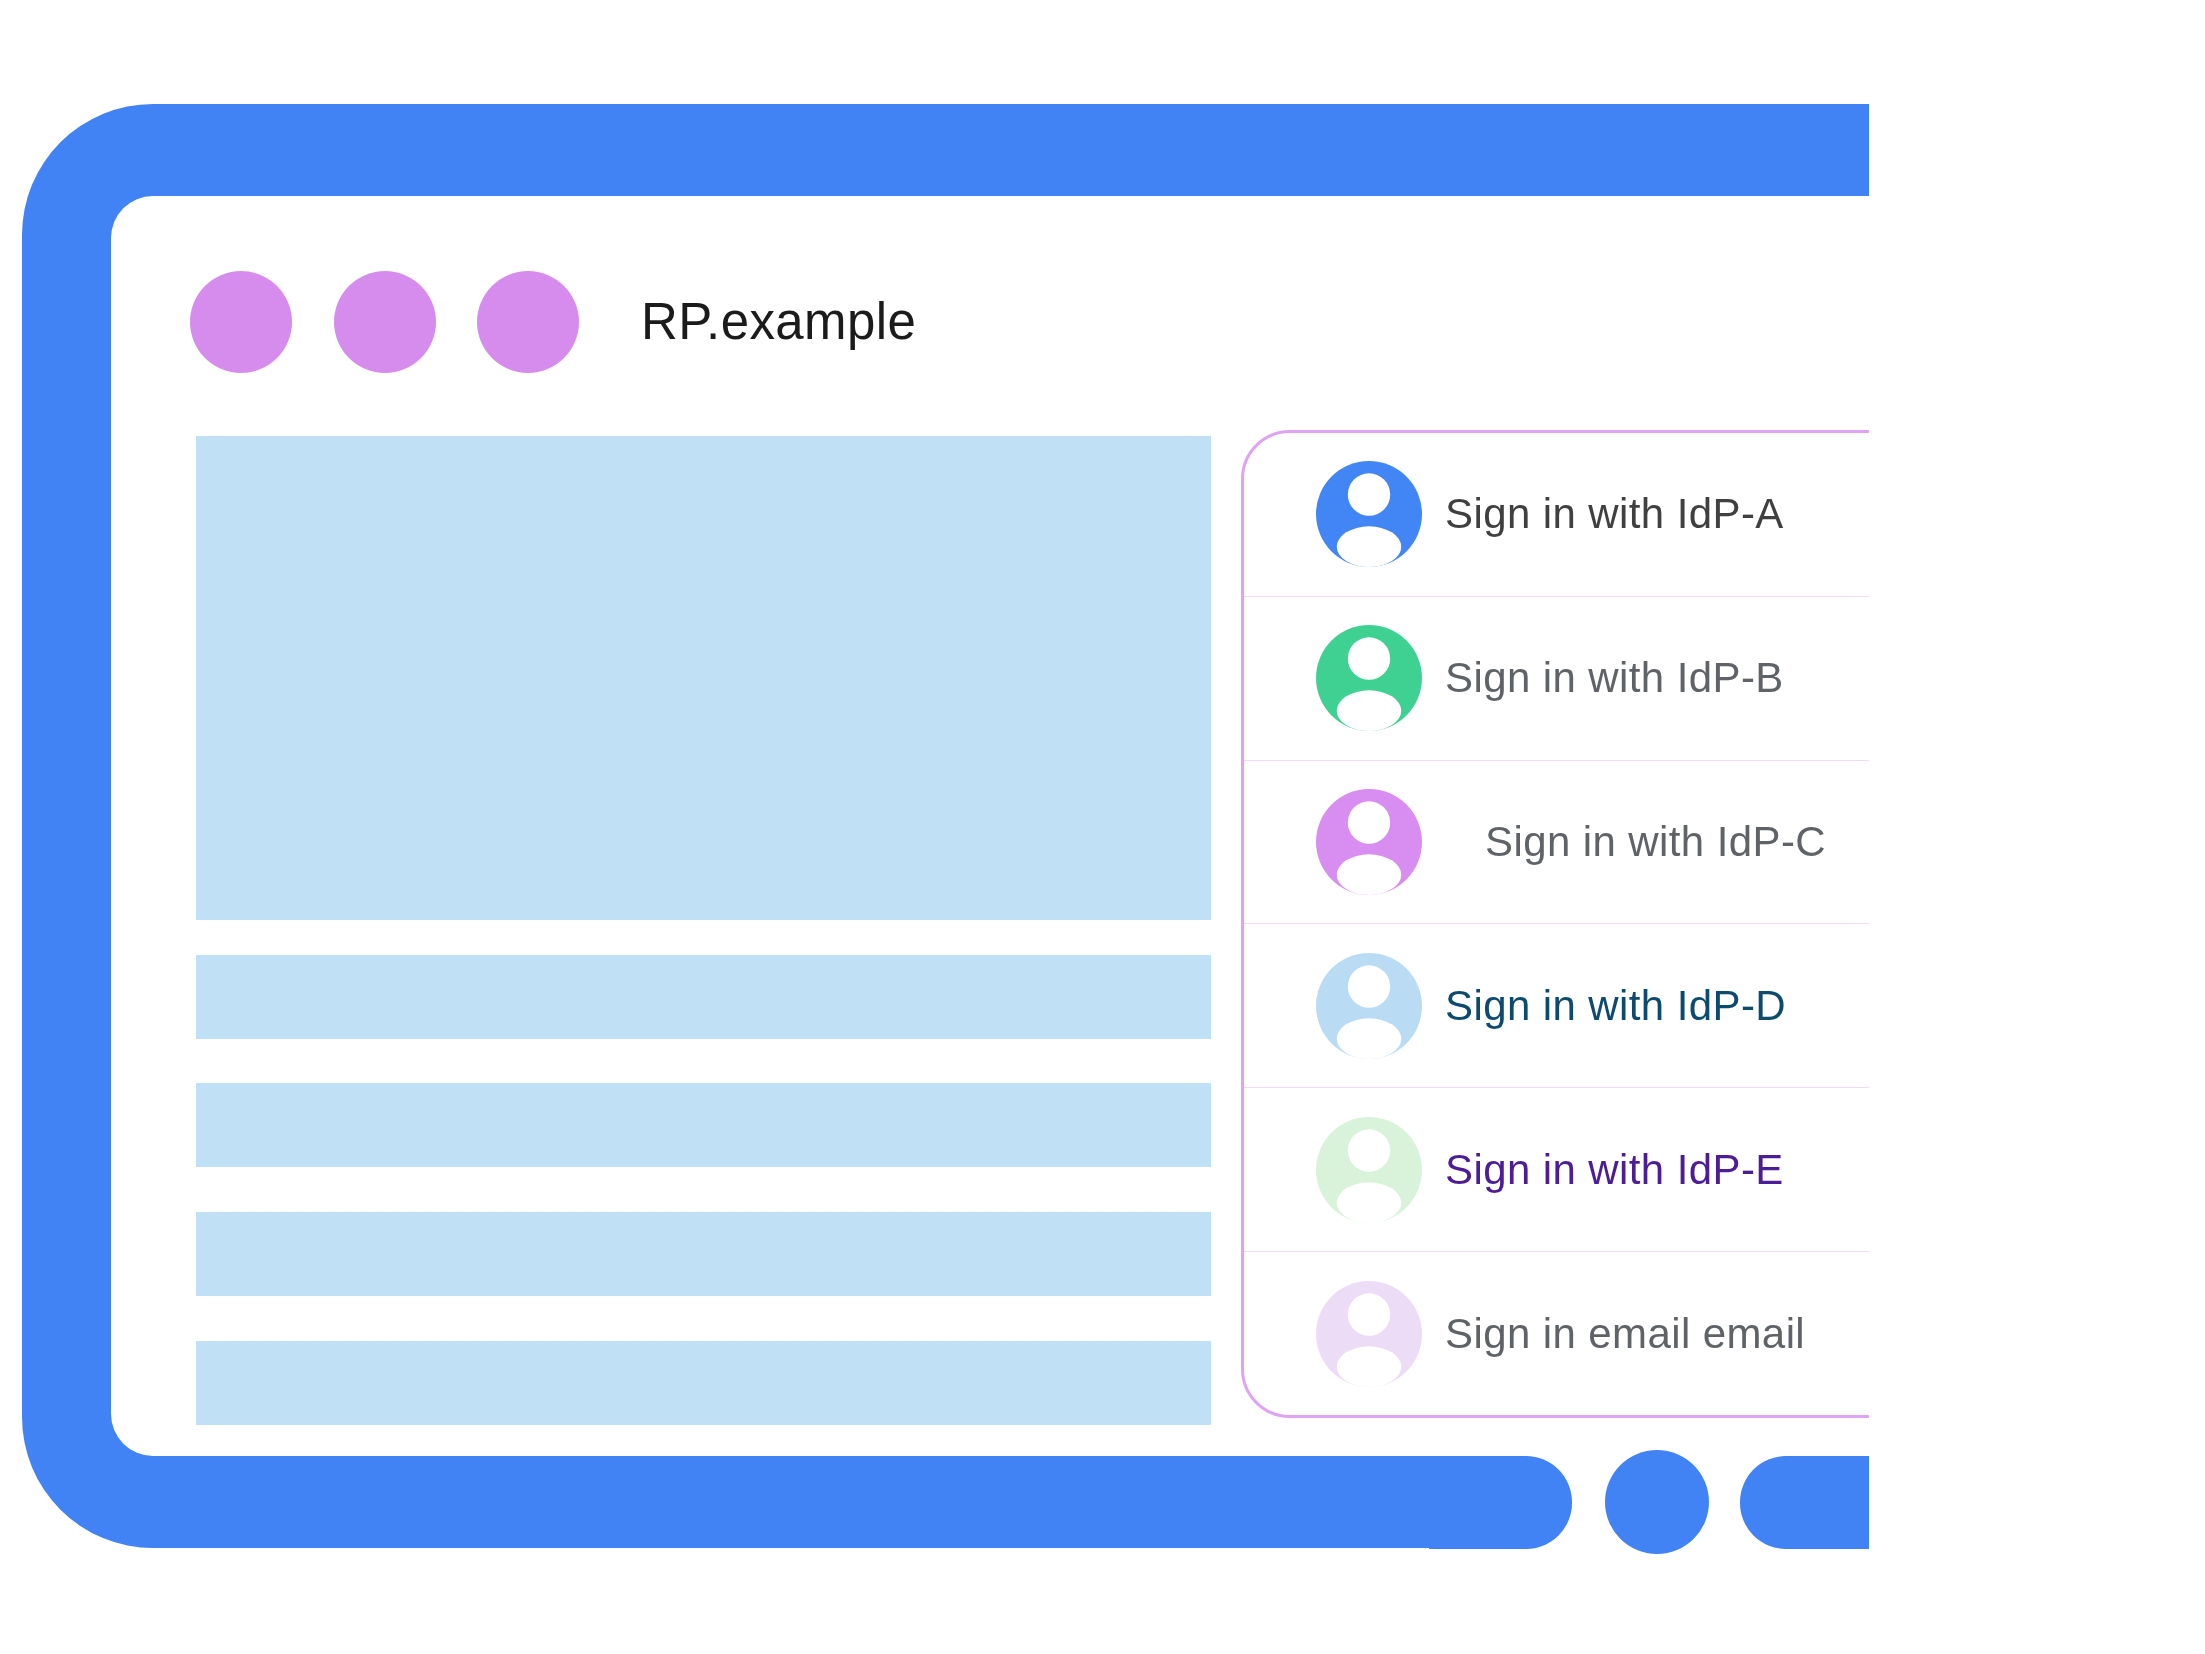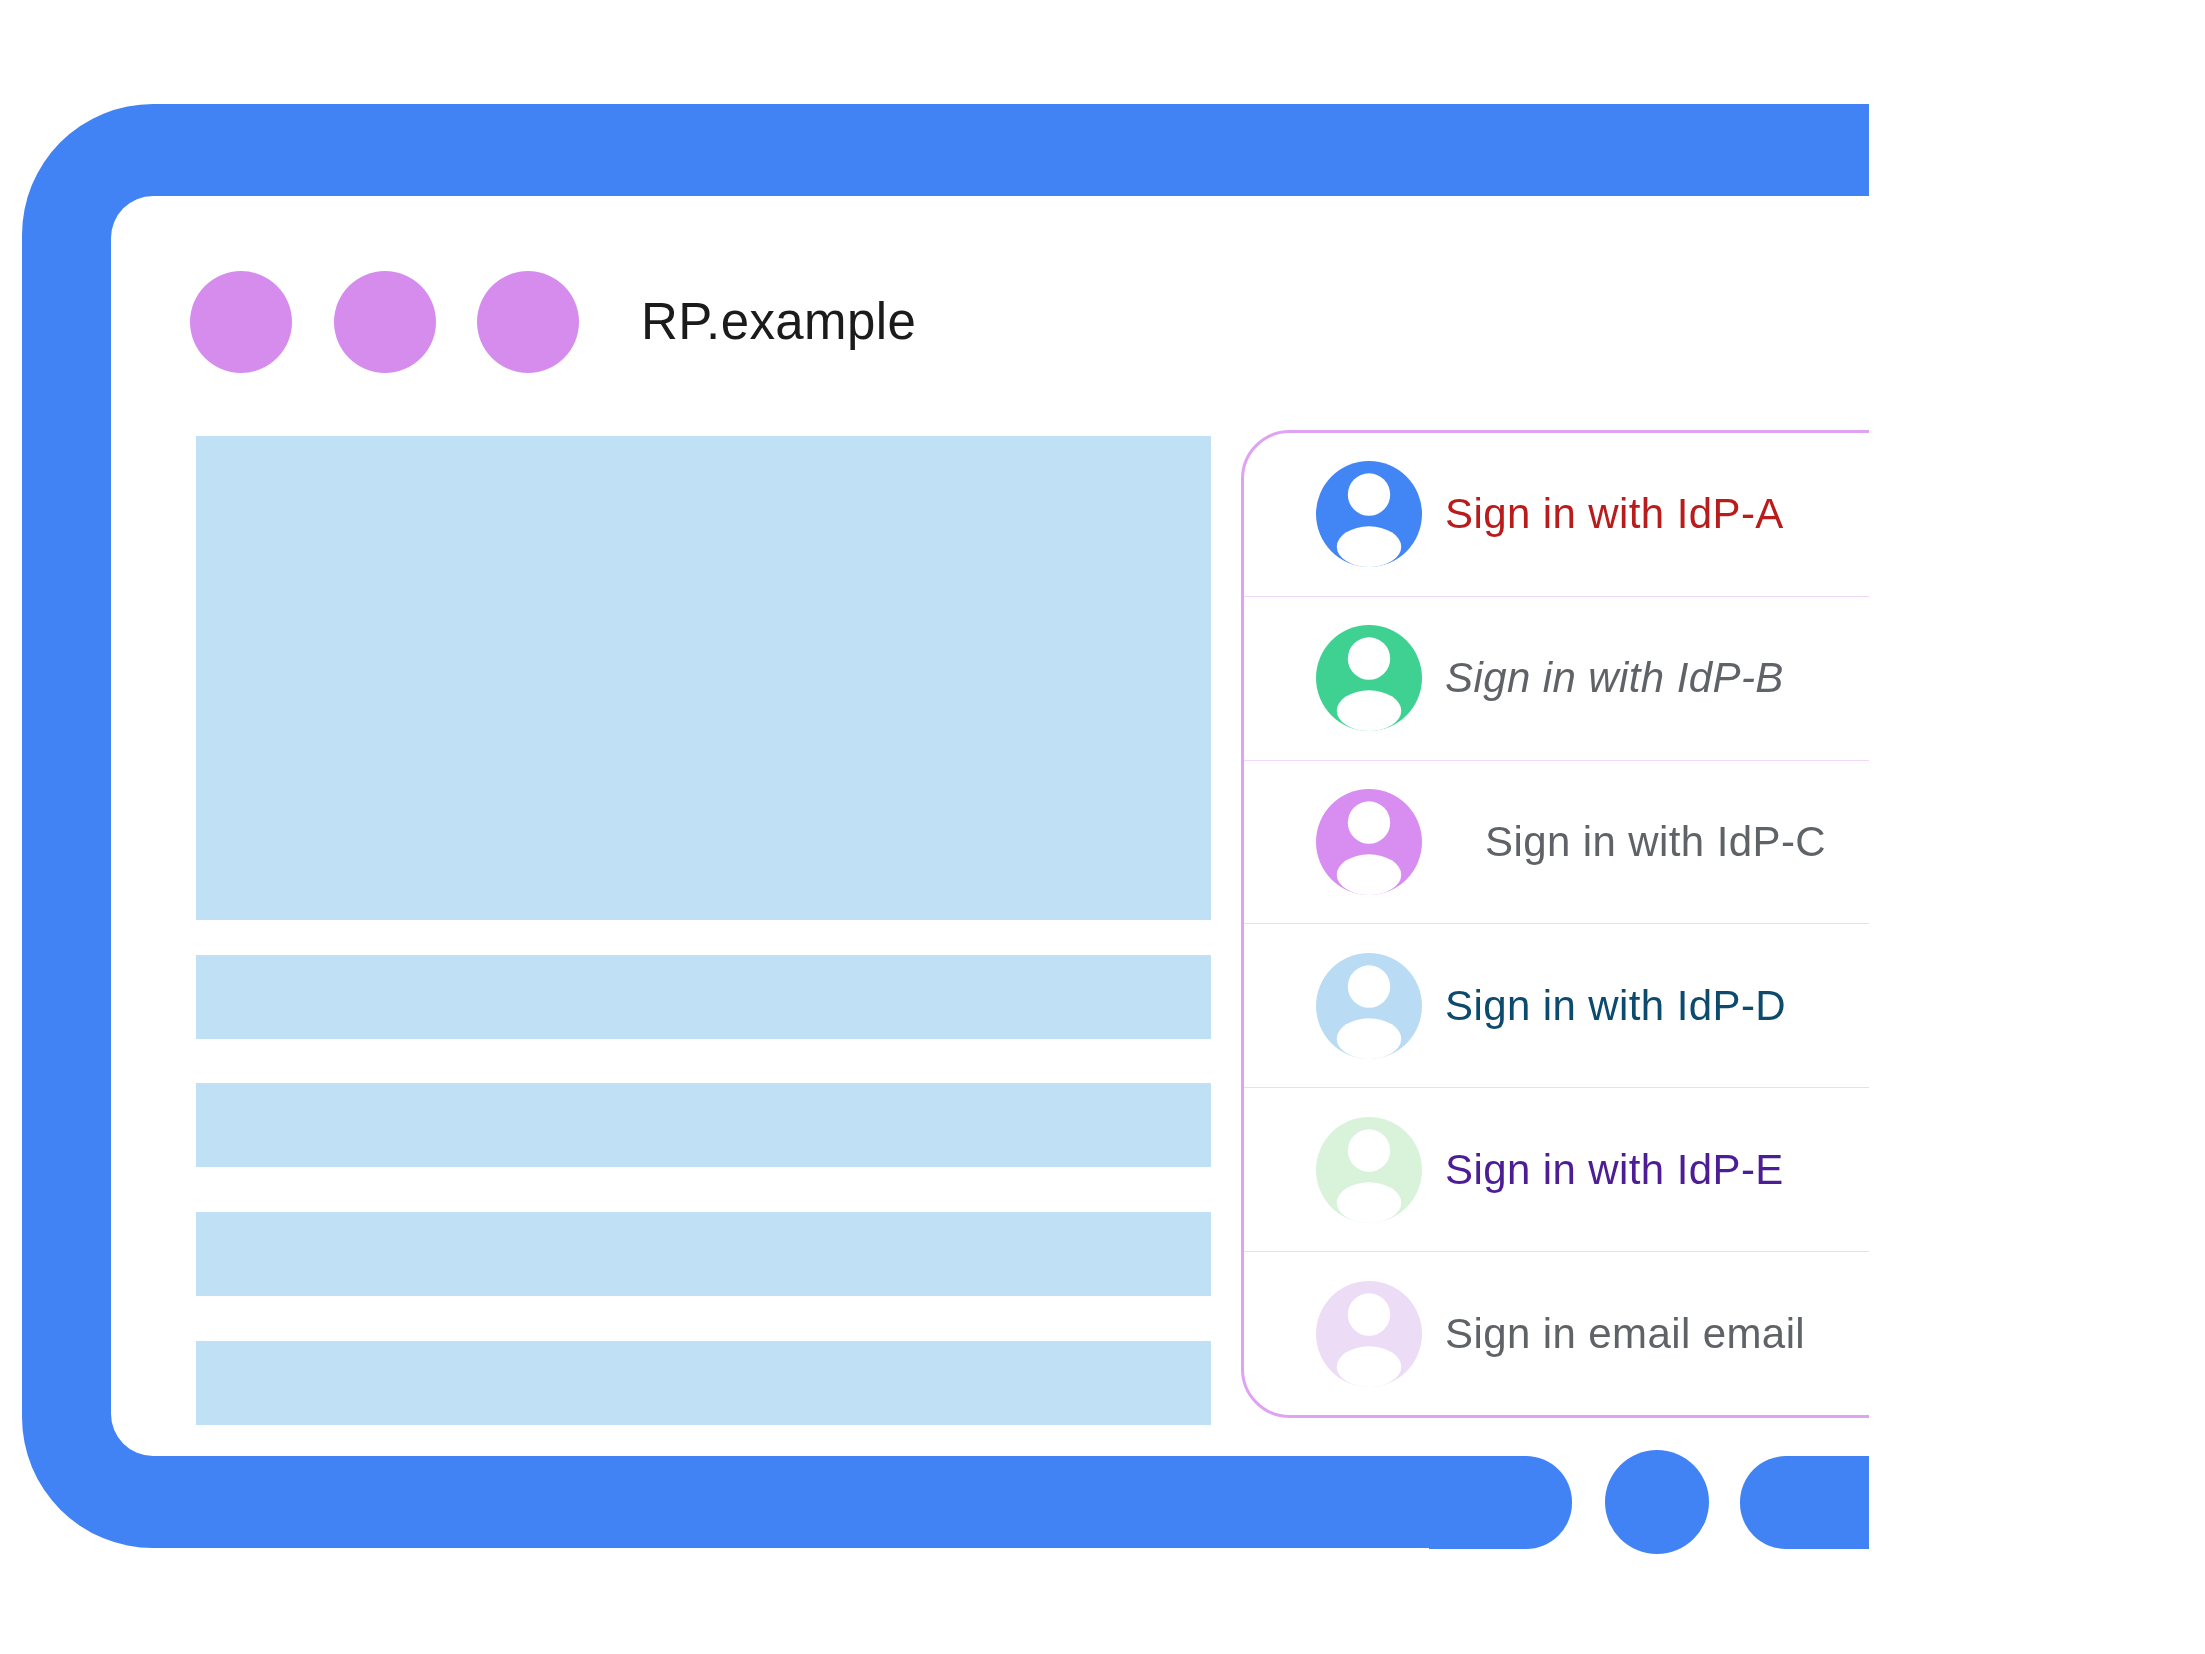--- a/index.html
+++ b/index.html
@@ -157,32 +157,32 @@
   <div class="signin-panel" style="border-color: rgb(223, 163, 243);">
 
     <div class="signin-row">
       <span class="avatar">
         <svg viewBox="0 0 48 48">
           <circle cx="24" cy="24" r="24" fill="#4285f4"></circle>
           <circle cx="24" cy="15.2" r="9.6" fill="#ffffff"></circle>
           <ellipse cx="24" cy="38.8" rx="14.6" ry="9.2" fill="#ffffff"></ellipse>
         </svg>
       </span>
-      <span class="signin-label" style="color: #b91c1c;">Sign in with IdP-A</span>
+      <span class="signin-label" style="color: #404040;">Sign in with IdP-A</span>
     </div>
 
     <div class="signin-row" style="border-color: rgb(243, 215, 251);">
       <span class="avatar">
         <svg viewBox="0 0 48 48">
           <circle cx="24" cy="24" r="24" fill="#3ed192"></circle>
           <circle cx="24" cy="15.2" r="9.6" fill="#ffffff"></circle>
           <ellipse cx="24" cy="38.8" rx="14.6" ry="9.2" fill="#ffffff"></ellipse>
         </svg>
       </span>
-      <span class="signin-label" style="color: rgb(95, 99, 104); font-style: italic;">Sign in with IdP-B</span>
+      <span class="signin-label" style="color: rgb(95, 99, 104);">Sign in with IdP-B</span>
     </div>
 
     <div class="signin-row" style="border-color: rgb(243, 215, 251); gap: 40px;">
       <span class="avatar">
         <svg viewBox="0 0 48 48">
           <circle cx="24" cy="24" r="24" fill="#d88df1"></circle>
           <circle cx="24" cy="15.2" r="9.6" fill="#ffffff"></circle>
           <ellipse cx="24" cy="38.8" rx="14.6" ry="9.2" fill="#ffffff"></ellipse>
         </svg>
       </span>

